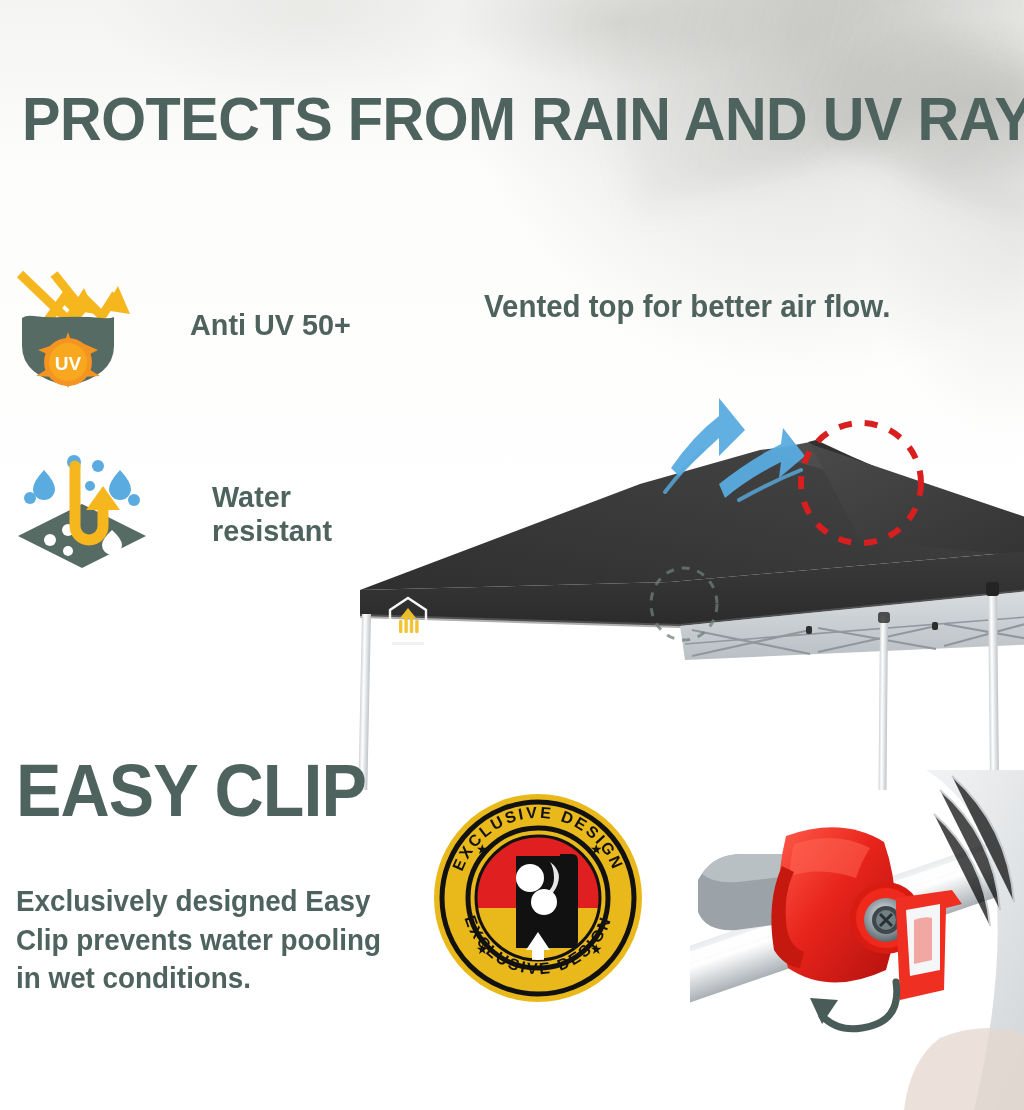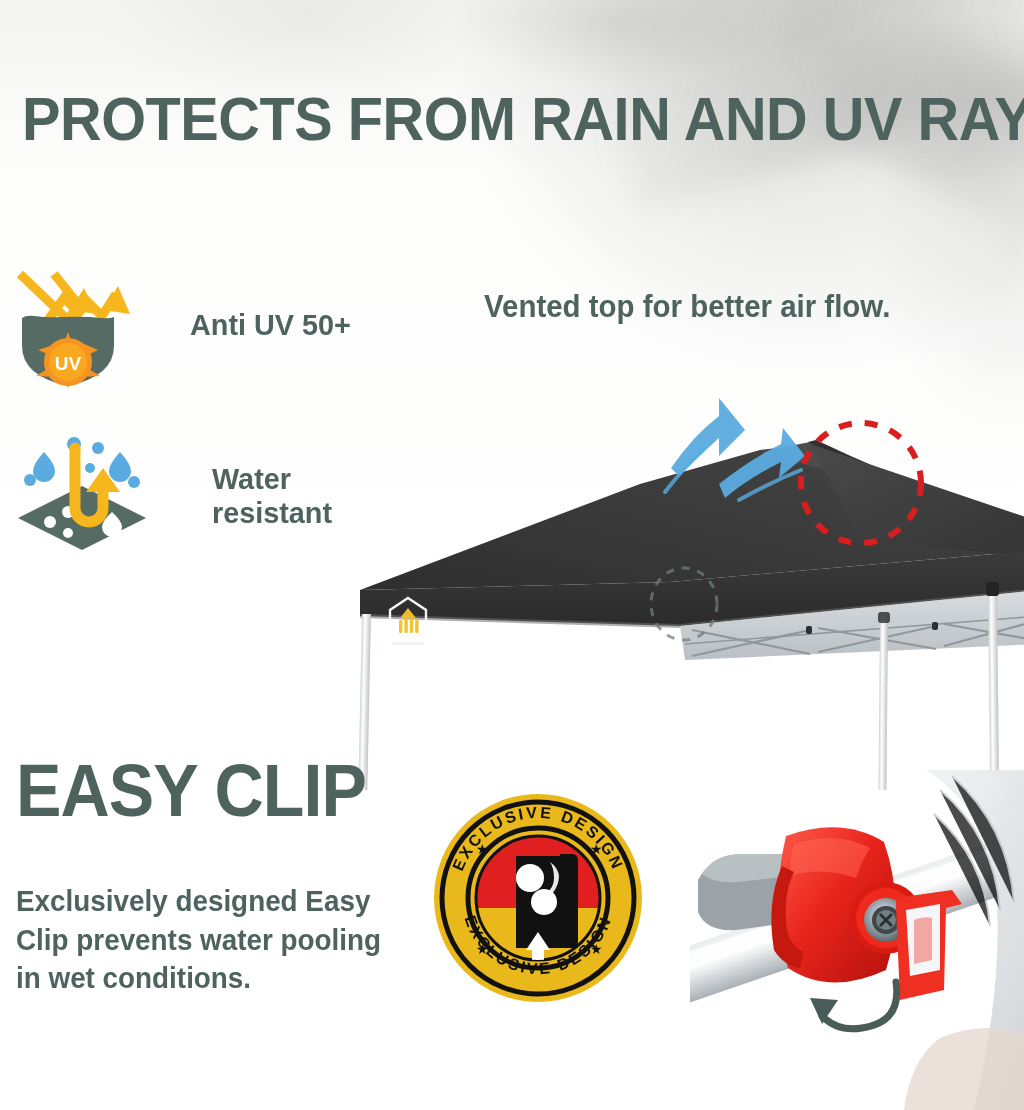--- a/index.html
+++ b/index.html
@@ -43,21 +43,21 @@
   }
   .vented{
     position:absolute;left:484px;top:291px;z-index:6;
     font-size:31px;line-height:1;font-weight:700;color:#4e635e;
     transform:scaleX(.95);transform-origin:left center;white-space:nowrap;
   }
 
   
   .feat{position:absolute;z-index:6;display:flex;align-items:center;}
   .feat-uv{left:12px;top:258px;}
-  .feat-water{left:12px;top:434px;}
+  .feat-water{left:12px;top:452px;}
   .feat-label{
     font-size:30px;font-weight:700;color:#4e635e;line-height:1.15;
     transform:scaleX(.96);transform-origin:left center;
   }
   .feat-uv .feat-label{margin-left:58px;}
   .feat-water .feat-label{margin-left:60px;}
 
   
   .photo{position:absolute;z-index:2;}
   .canopy-wrap{left:340px;top:430px;width:700px;height:360px;}

